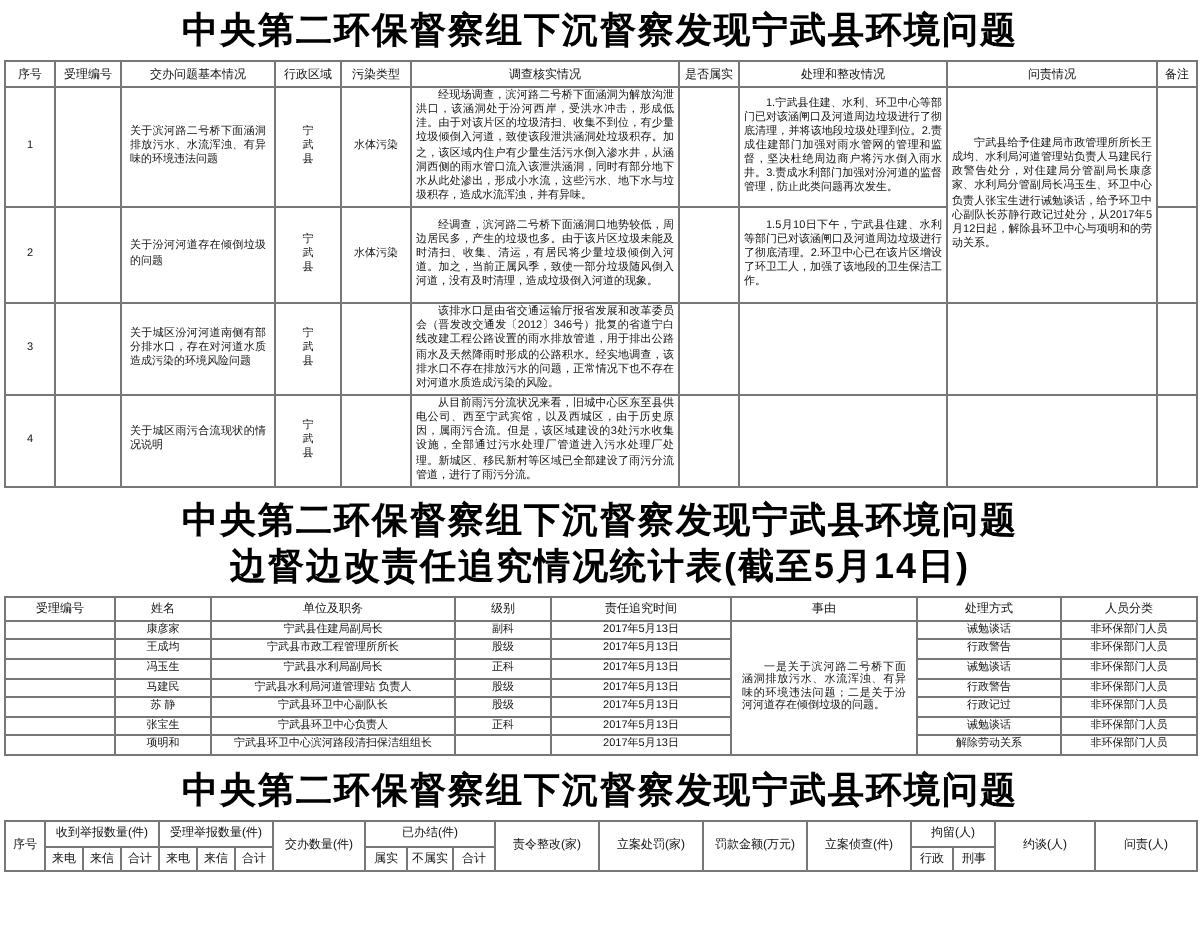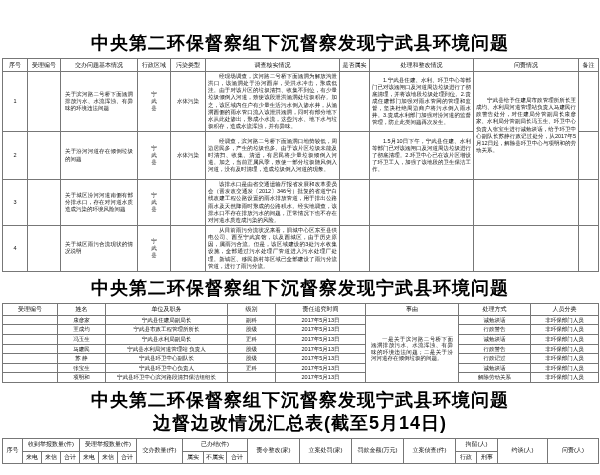--- a/index.html
+++ b/index.html
@@ -1,18 +1,18 @@
 <!DOCTYPE html>
 <html><head>
 <meta charset="utf-8">
 <style>
   * { margin:0; padding:0; box-sizing:border-box; }
   html,body { width:600px; height:475px; background:#ffffff; overflow:hidden;
               font-family:"Liberation Sans","DejaVu Sans",sans-serif; color:#111; }
-  .page { width:600px; height:415px; padding:2px;margin-top:28px; }
+  .page { width:600px; height:415px; padding:2px; }
   .doc-title { text-align:center; font-weight:bold; font-size:18px; line-height:23px;
                letter-spacing:1px; color:#000; }
   .doc-title.t1 { margin-top:2px; }
   .doc-title.t2 { margin-top:5px; }
   .doc-title.t3 { margin-top:6px; }
   table { width:596px; border-collapse:collapse; table-layout:fixed; margin:3px auto 0 auto; }
   th, td { border:1px solid #777; vertical-align:middle; padding:1px 2px;
            font-weight:normal; overflow:hidden; }
   
   .tbl1 th { font-size:6px; text-align:center; height:13px; }
@@ -108,20 +108,21 @@
       <td class="j">从目前雨污分流状况来看，旧城中心区东至县供电公司、西至宁武宾馆，以及西城区，由于历史原因，属雨污合流。但是，该区域建设的3处污水收集设施，全部通过污水处理厂管道进入污水处理厂处理。新城区、移民新村等区域已全部建设了雨污分流管道，进行了雨污分流。</td>
       <td class="c"></td>
       <td class="j"></td>
       <td class="c"></td>
       <td class="c"></td>
     </tr>
   </tbody>
     </table>
 
   <div class="doc-title t2">中央第二环保督察组下沉督察发现宁武县环境问题</div>
+  <div class="doc-title">边督边改责任追究情况统计表(截至5月14日)</div>
 
   <table class="tbl2">
     <colgroup>
       <col style="width:55px">
         <col style="width:48px">
         <col style="width:122px">
         <col style="width:48px">
       <col style="width:90px">
         <col style="width:93px">
         <col style="width:72px">
@@ -199,21 +200,20 @@
       <td>宁武县环卫中心滨河路段清扫保洁组组长</td>
       <td></td>
       <td>2017年5月13日</td>
       <td>解除劳动关系</td>
       <td>非环保部门人员</td>
     </tr>
   </tbody>
     </table>
 
   <div class="doc-title t3">中央第二环保督察组下沉督察发现宁武县环境问题</div>
-  <div class="doc-title">边督边改情况汇总表(截至5月14日)</div>
 
   <table class="tbl3">
     <colgroup>
       <col style="width:20px">
       <col style="width:19px">
         <col style="width:19px">
         <col style="width:19px">
       <col style="width:19px">
         <col style="width:19px">
         <col style="width:19px">

